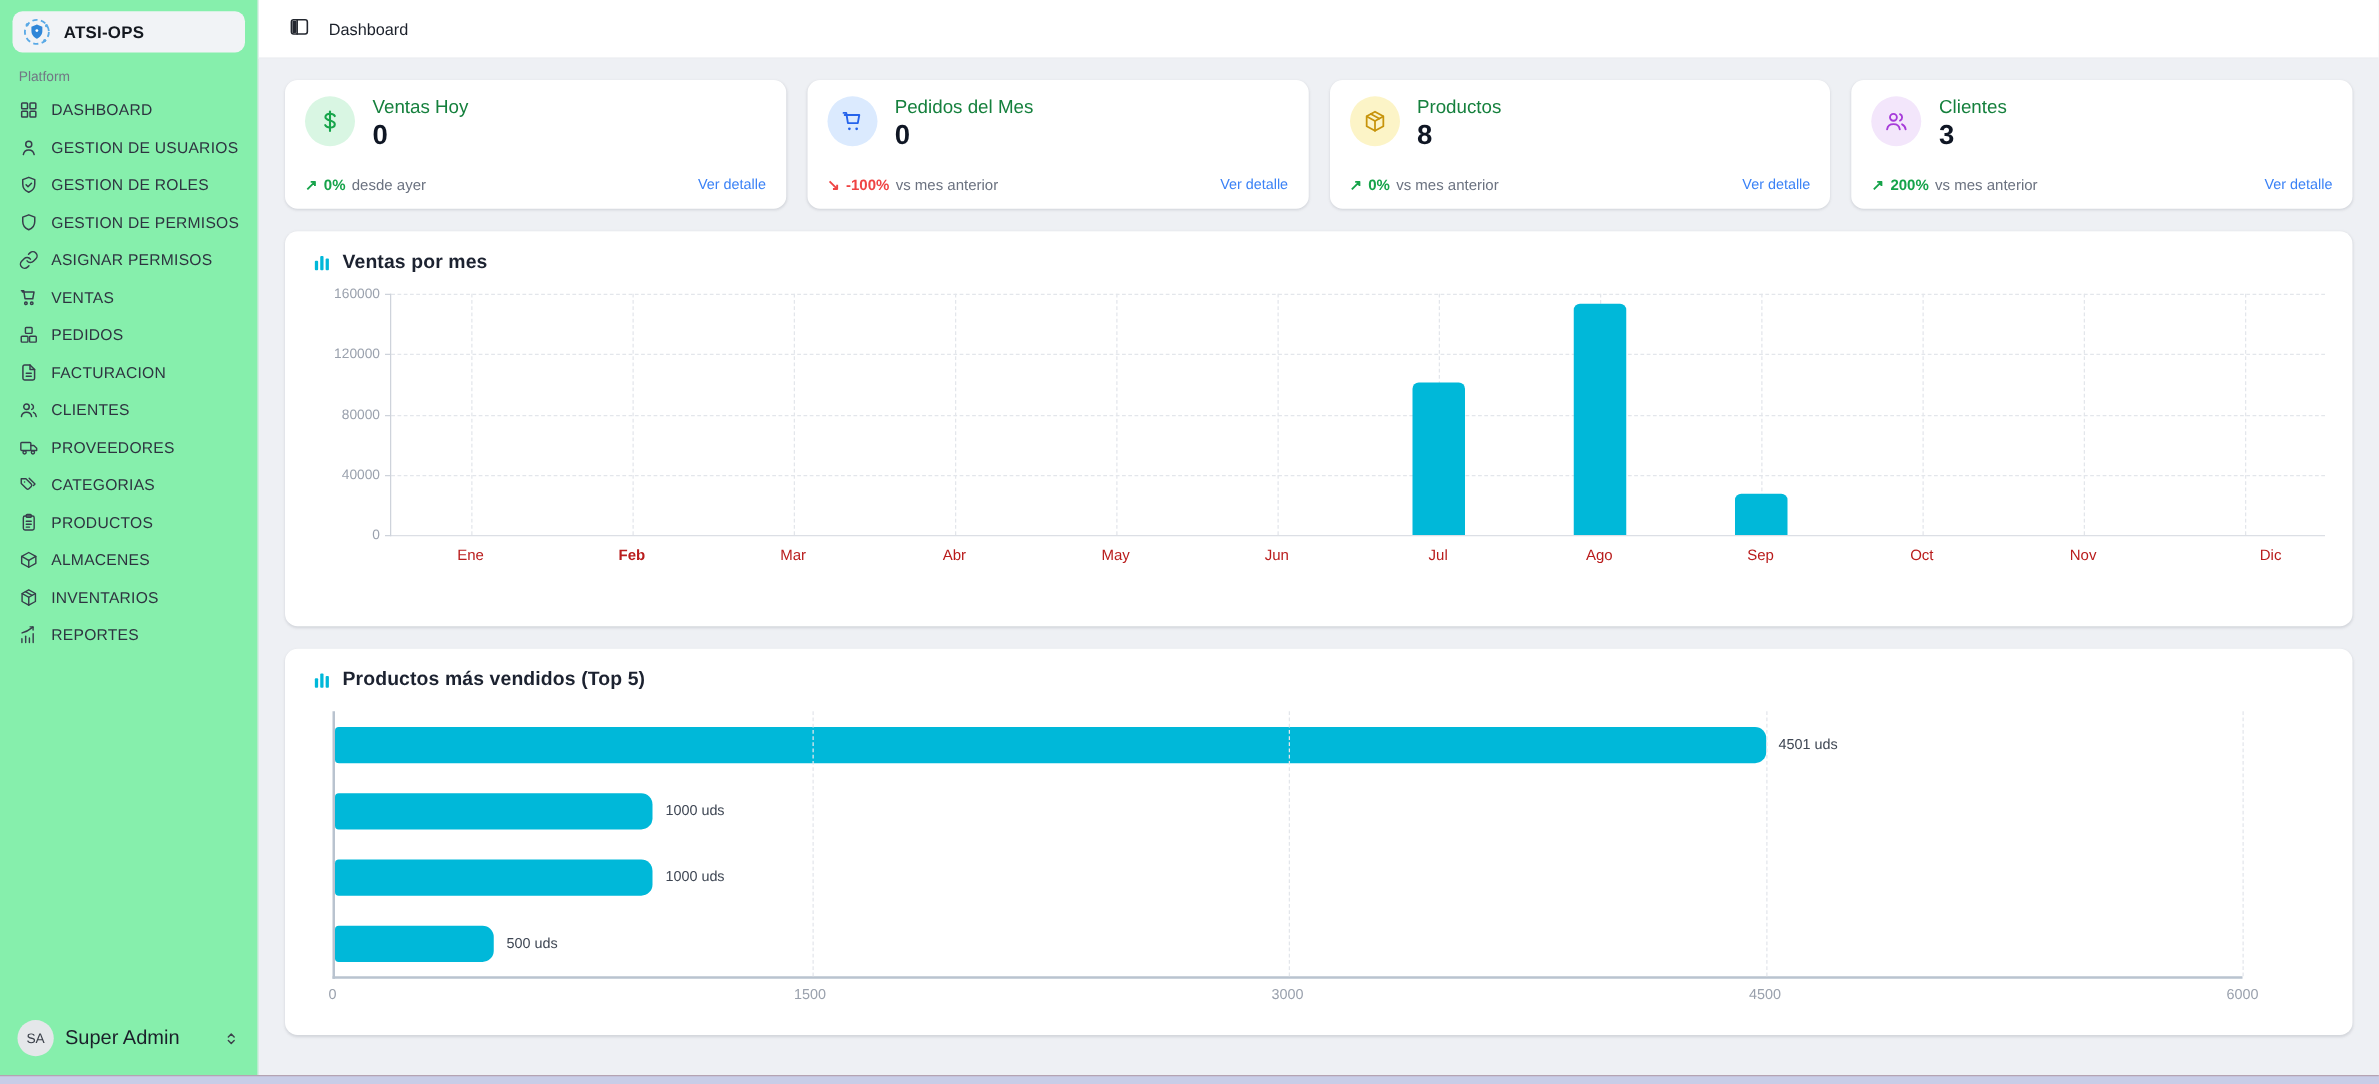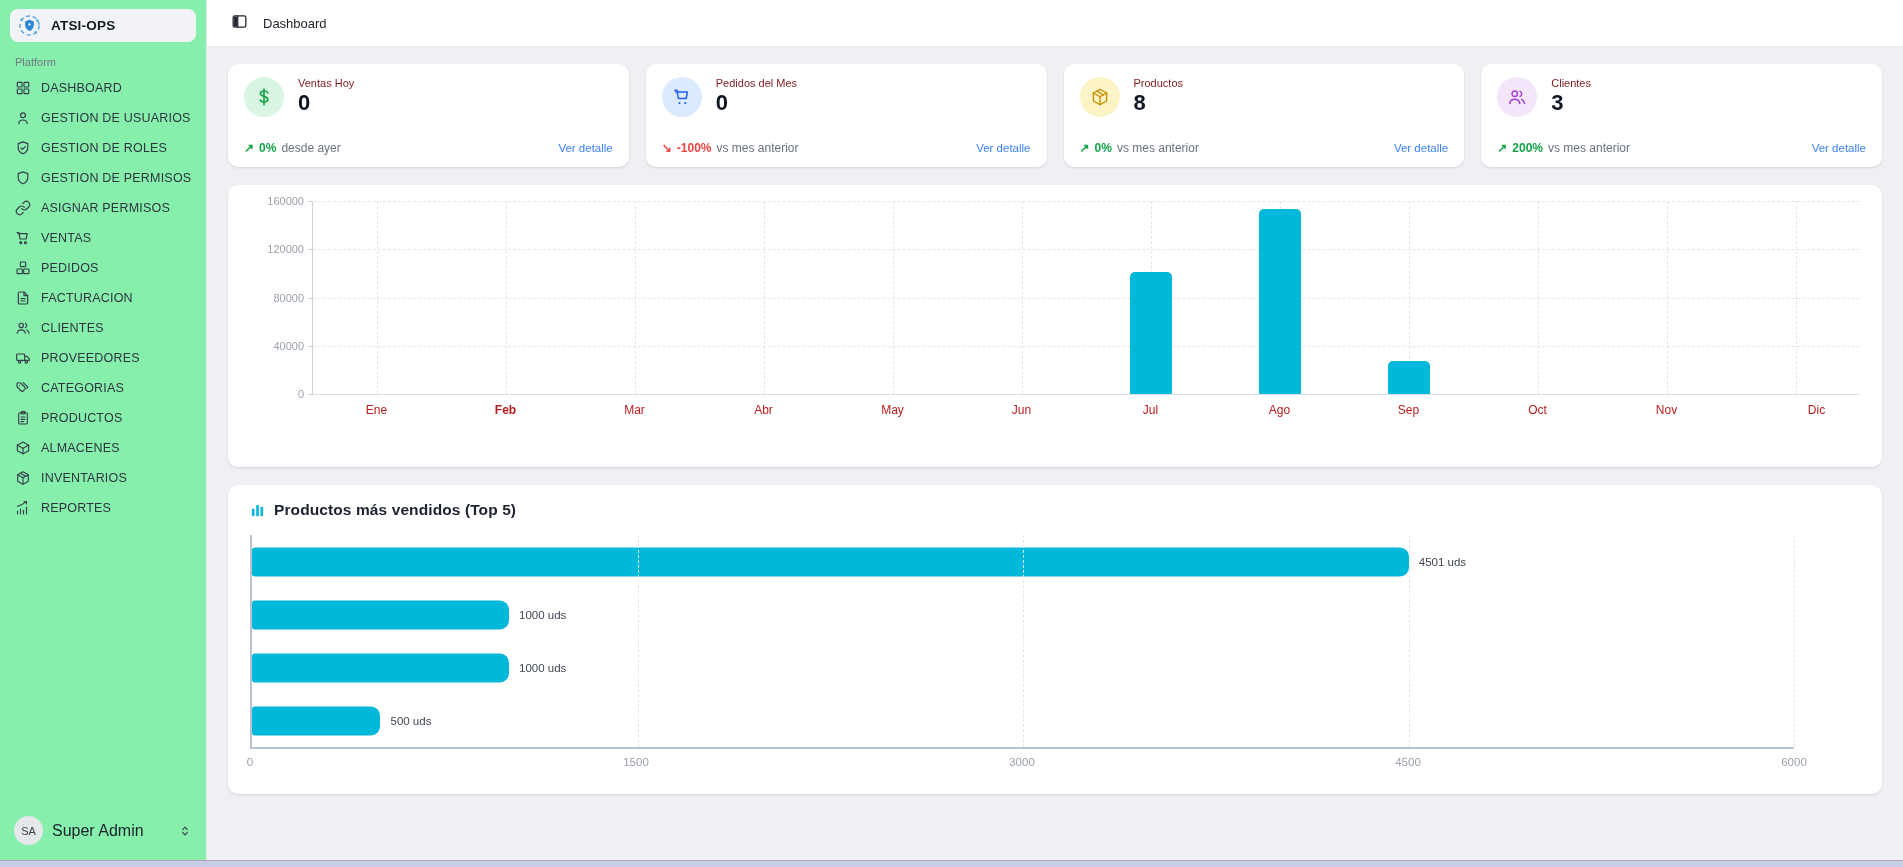--- a/index.html
+++ b/index.html
@@ -41,21 +41,21 @@
   .content { flex:1; padding:17px 21px 0; display:flex; flex-direction:column; gap:18px; overflow:hidden; }
 
   
   .stats-row { display:flex; gap:17px; }
   .stat-card { flex:1; background:#fff; border-radius:10px; height:103px; padding:13px 16px 12px;
     box-shadow:0 1px 2px rgba(16,24,40,.05), 0 1px 3px rgba(16,24,40,.08);
     display:flex; flex-direction:column; }
   .stat-top { display:flex; align-items:flex-start; gap:14px; }
   .stat-icon { width:40px; height:40px; border-radius:50%; display:flex; align-items:center; justify-content:center; flex:0 0 40px; }
   .stat-icon svg { width:20px; height:20px; }
-  .stat-label { font-size:11px; color:#7f1d1d; margin-bottom:3px; }
+  .stat-label { font-size:15px; color:#15803d; margin-bottom:3px; }
   .stat-value { font-size:22px; font-weight:bold; color:#0f1624; line-height:1; }
   .stat-bottom { margin-top:auto; display:flex; align-items:center; gap:5px; font-size:12px; color:#6b7280; }
   .trend-arrow { font-size:12px; font-weight:bold; }
   .trend-value { font-weight:bold; }
   .detail-link { margin-left:auto; font-size:11.5px; cursor:pointer; }
 
   
   .chart-card { background:#fff; border-radius:10px; padding:16px 22px 48px;
     box-shadow:0 1px 2px rgba(16,24,40,.05), 0 1px 3px rgba(16,24,40,.08); }
   .chart-card-2 { padding-bottom:23px; }
@@ -74,21 +74,21 @@
   .vbar { position:absolute; bottom:0; width:42px; transform:translateX(-50%); border-radius:5px 5px 0 0; }
   .vchart-xlabels { position:relative; margin-left:62px; height:16px; margin-top:8px; }
   .xlabel { position:absolute; transform:translateX(-50%); font-size:12px; color:#b91c1c;text-align:center; }
 
   
   .hchart { display:flex; }
   .hchart-left { width:172px; flex:0 0 172px; position:relative; height:214px; }
   .hlabel { position:absolute; right:10px; transform:translateY(-50%); text-align:right;
     font-size:11px; color:#8a919c; white-space:pre-line; line-height:1.3; max-width:160px; }
   .htick { position:absolute; right:0; width:6px; border-top:1px solid #aeb8c4; }
-  .hchart-main { flex:1; margin-right:66px; }
+  .hchart-main { flex:1; margin-right:66px;margin-left:16px; }
   .hplot { position:relative; height:214px; border-left:2px solid #b9c3cf; border-bottom:2px solid #b9c3cf; }
   .hgrid-v { position:absolute; top:0; bottom:0; border-left:1px dashed #e3e6eb; }
   .hbar { position:absolute; left:0; height:29px; transform:translateY(-50%); border-radius:3px 9px 9px 3px; }
   .hvalue { position:absolute; transform:translateY(-50%); font-size:11.5px; color:#3f4754; white-space:nowrap; }
   .hxlabels { position:relative; height:15px; margin-top:7px; }
   .hxlabel { position:absolute; transform:translateX(-50%); font-size:11.5px; color:#9aa1ad; }
 
   .bottom-strip { position:fixed; left:0; right:0; bottom:0; height:7px;
     background:#c8cde7; border-top:1px solid #b4a3b2; }
 </style>
@@ -374,20 +374,30 @@
             <div class="stat-bottom">
               <span class="trend-arrow" style="color: rgb(22, 163, 74);">↗</span>
               <span class="trend-value" style="color: rgb(22, 163, 74);">200%</span>
               <span class="stat-caption">vs mes anterior</span>
               <span class="detail-link" style="color: rgb(59, 130, 246);">Ver detalle</span>
             </div>
           </div>
         </div>
 
       <section class="chart-card">
+        <div class="chart-title-row">
+          <span class="title-icon">
+              <svg viewBox="0 0 24 24">
+                <rect x="3" y="9" width="4.2" height="12" rx="1.2" fill="currentColor"></rect>
+                <rect x="9.9" y="3" width="4.2" height="18" rx="1.2" fill="currentColor"></rect>
+                <rect x="16.8" y="6" width="4.2" height="15" rx="1.2" fill="currentColor"></rect>
+              </svg>
+            </span>
+          <h2 class="chart-title">Ventas por mes</h2>
+        </div>
         <div id="vchart">
             <div class="vchart-plot">
               <span class="ytick-mark" style="top: 100%;"></span>
               <span class="ytick-label" style="top: 100%;">0</span>
               <div class="grid-h" style="top: 75%;"></div>
               <span class="ytick-mark" style="top: 75%;"></span>
               <span class="ytick-label" style="top: 75%;">40000</span>
               <div class="grid-h" style="top: 50%;"></div>
               <span class="ytick-mark" style="top: 50%;"></span>
               <span class="ytick-label" style="top: 50%;">80000</span>

